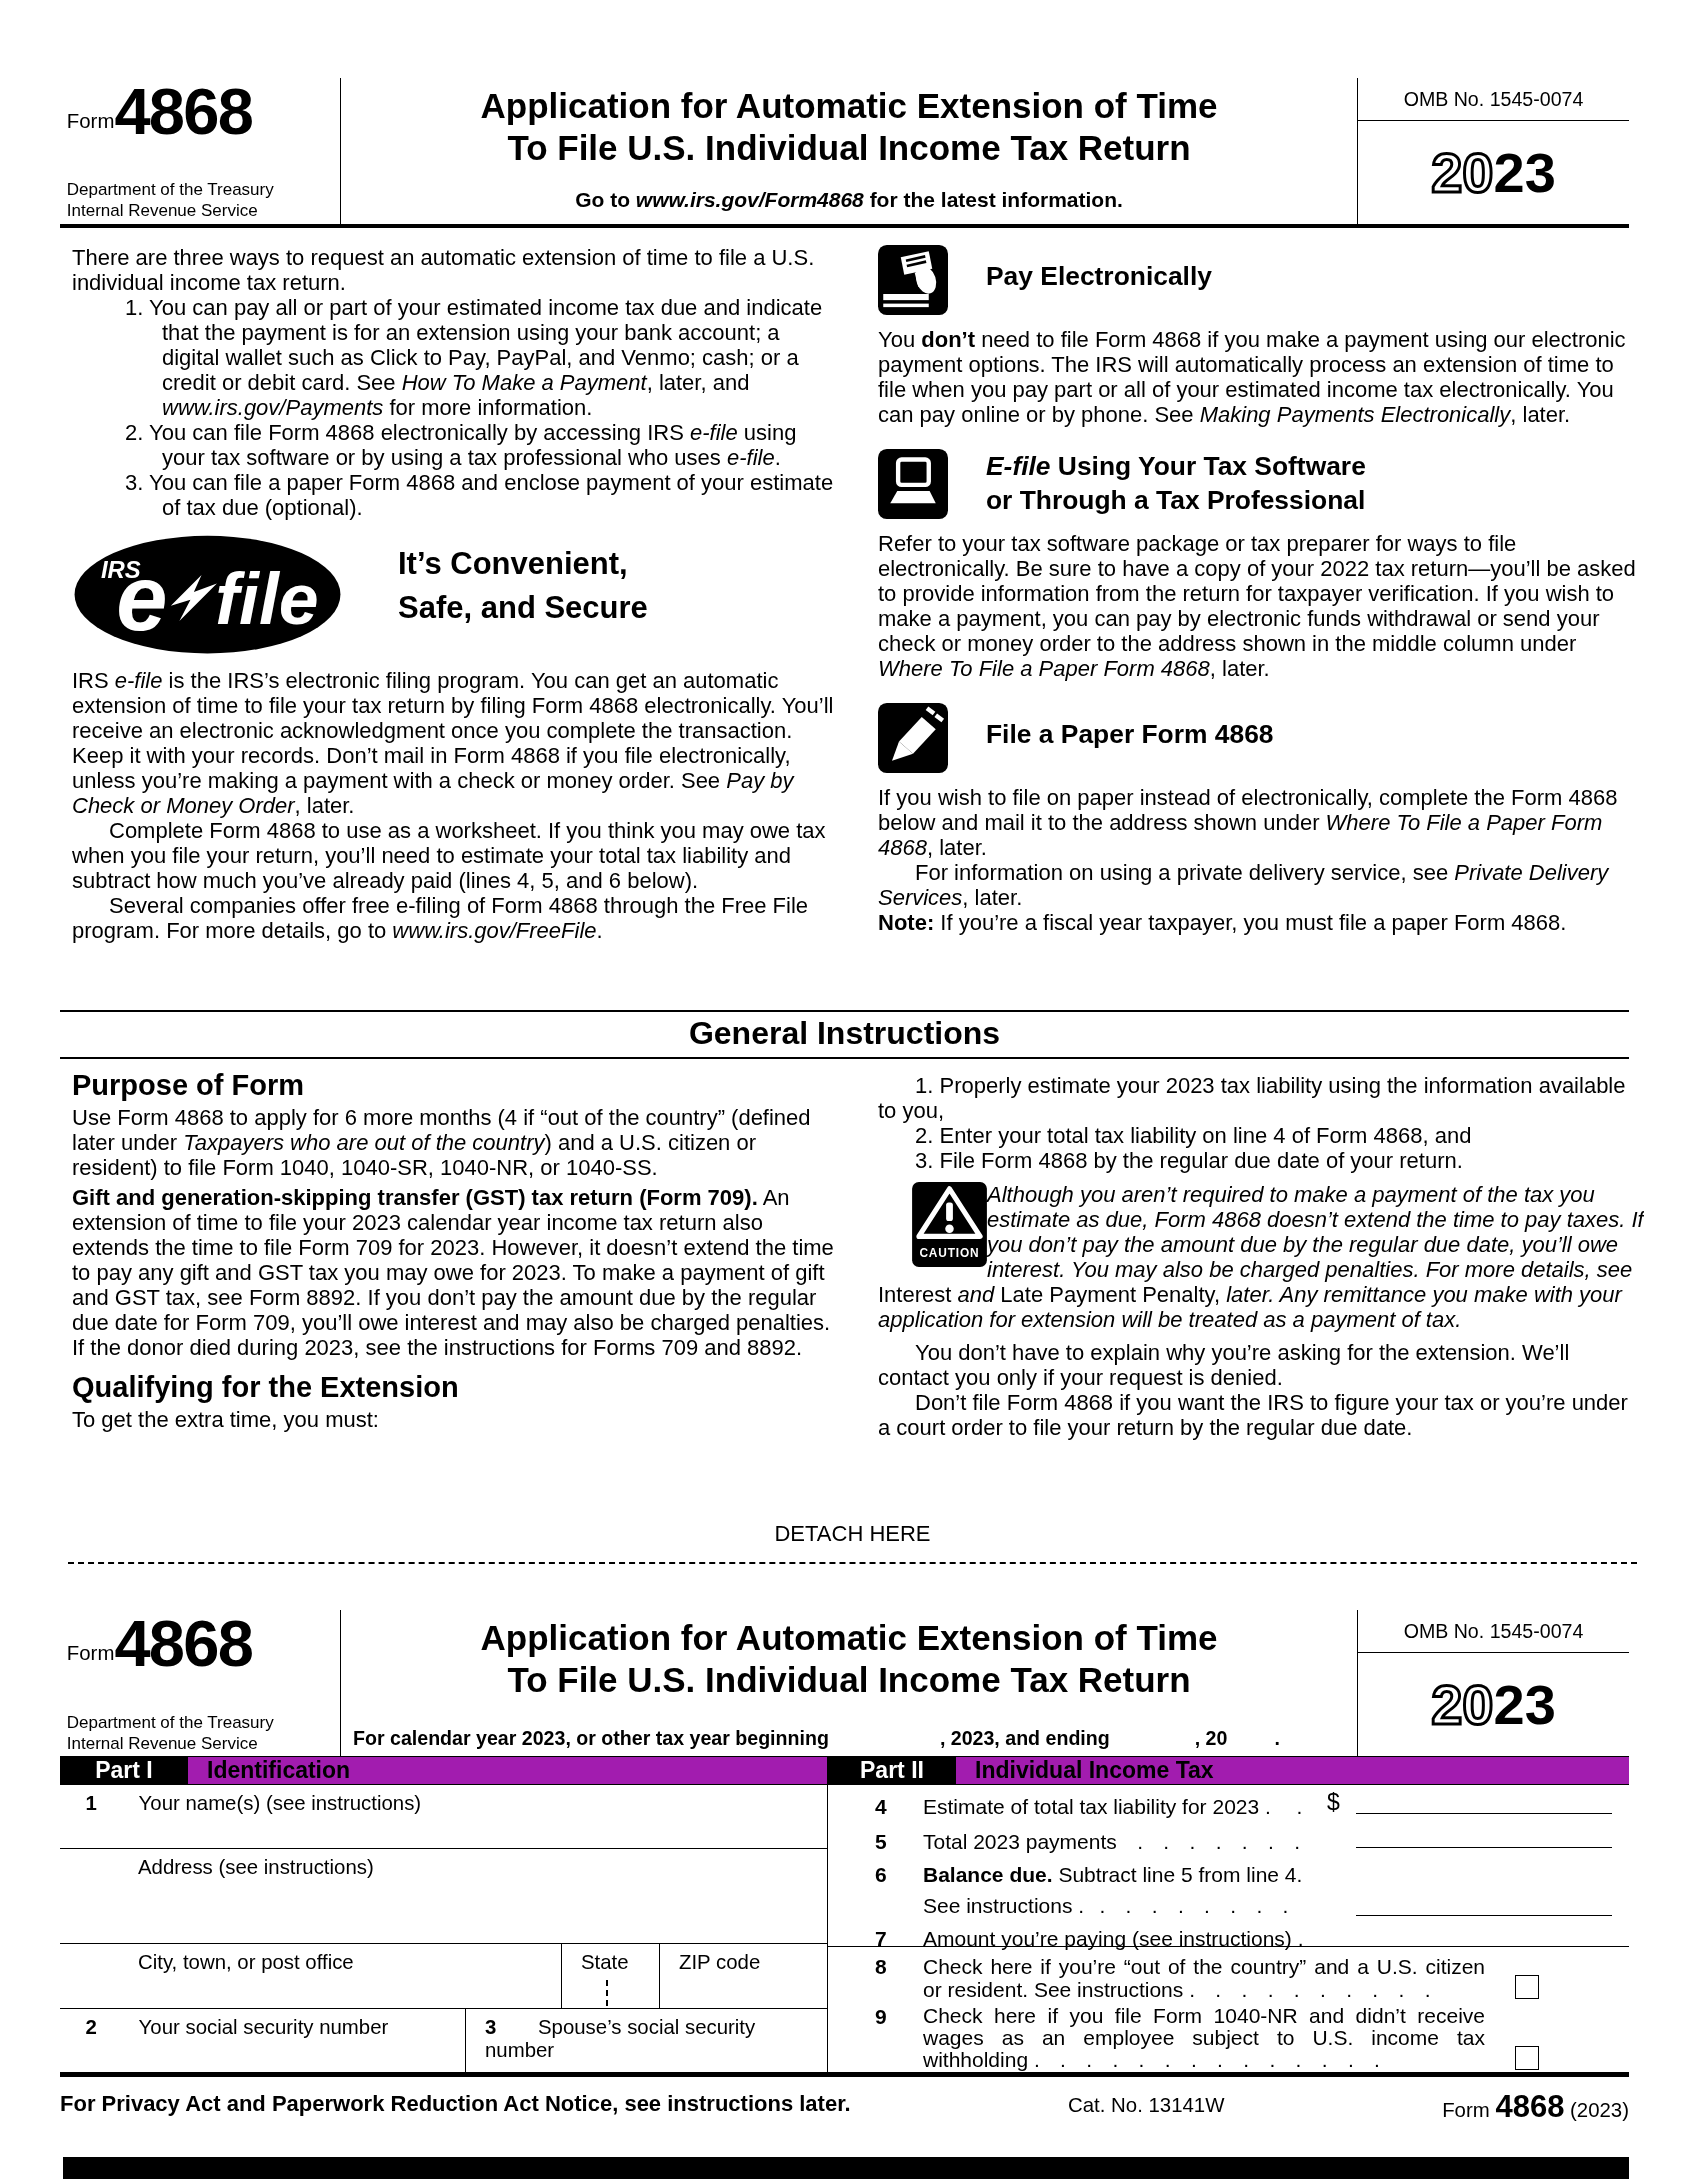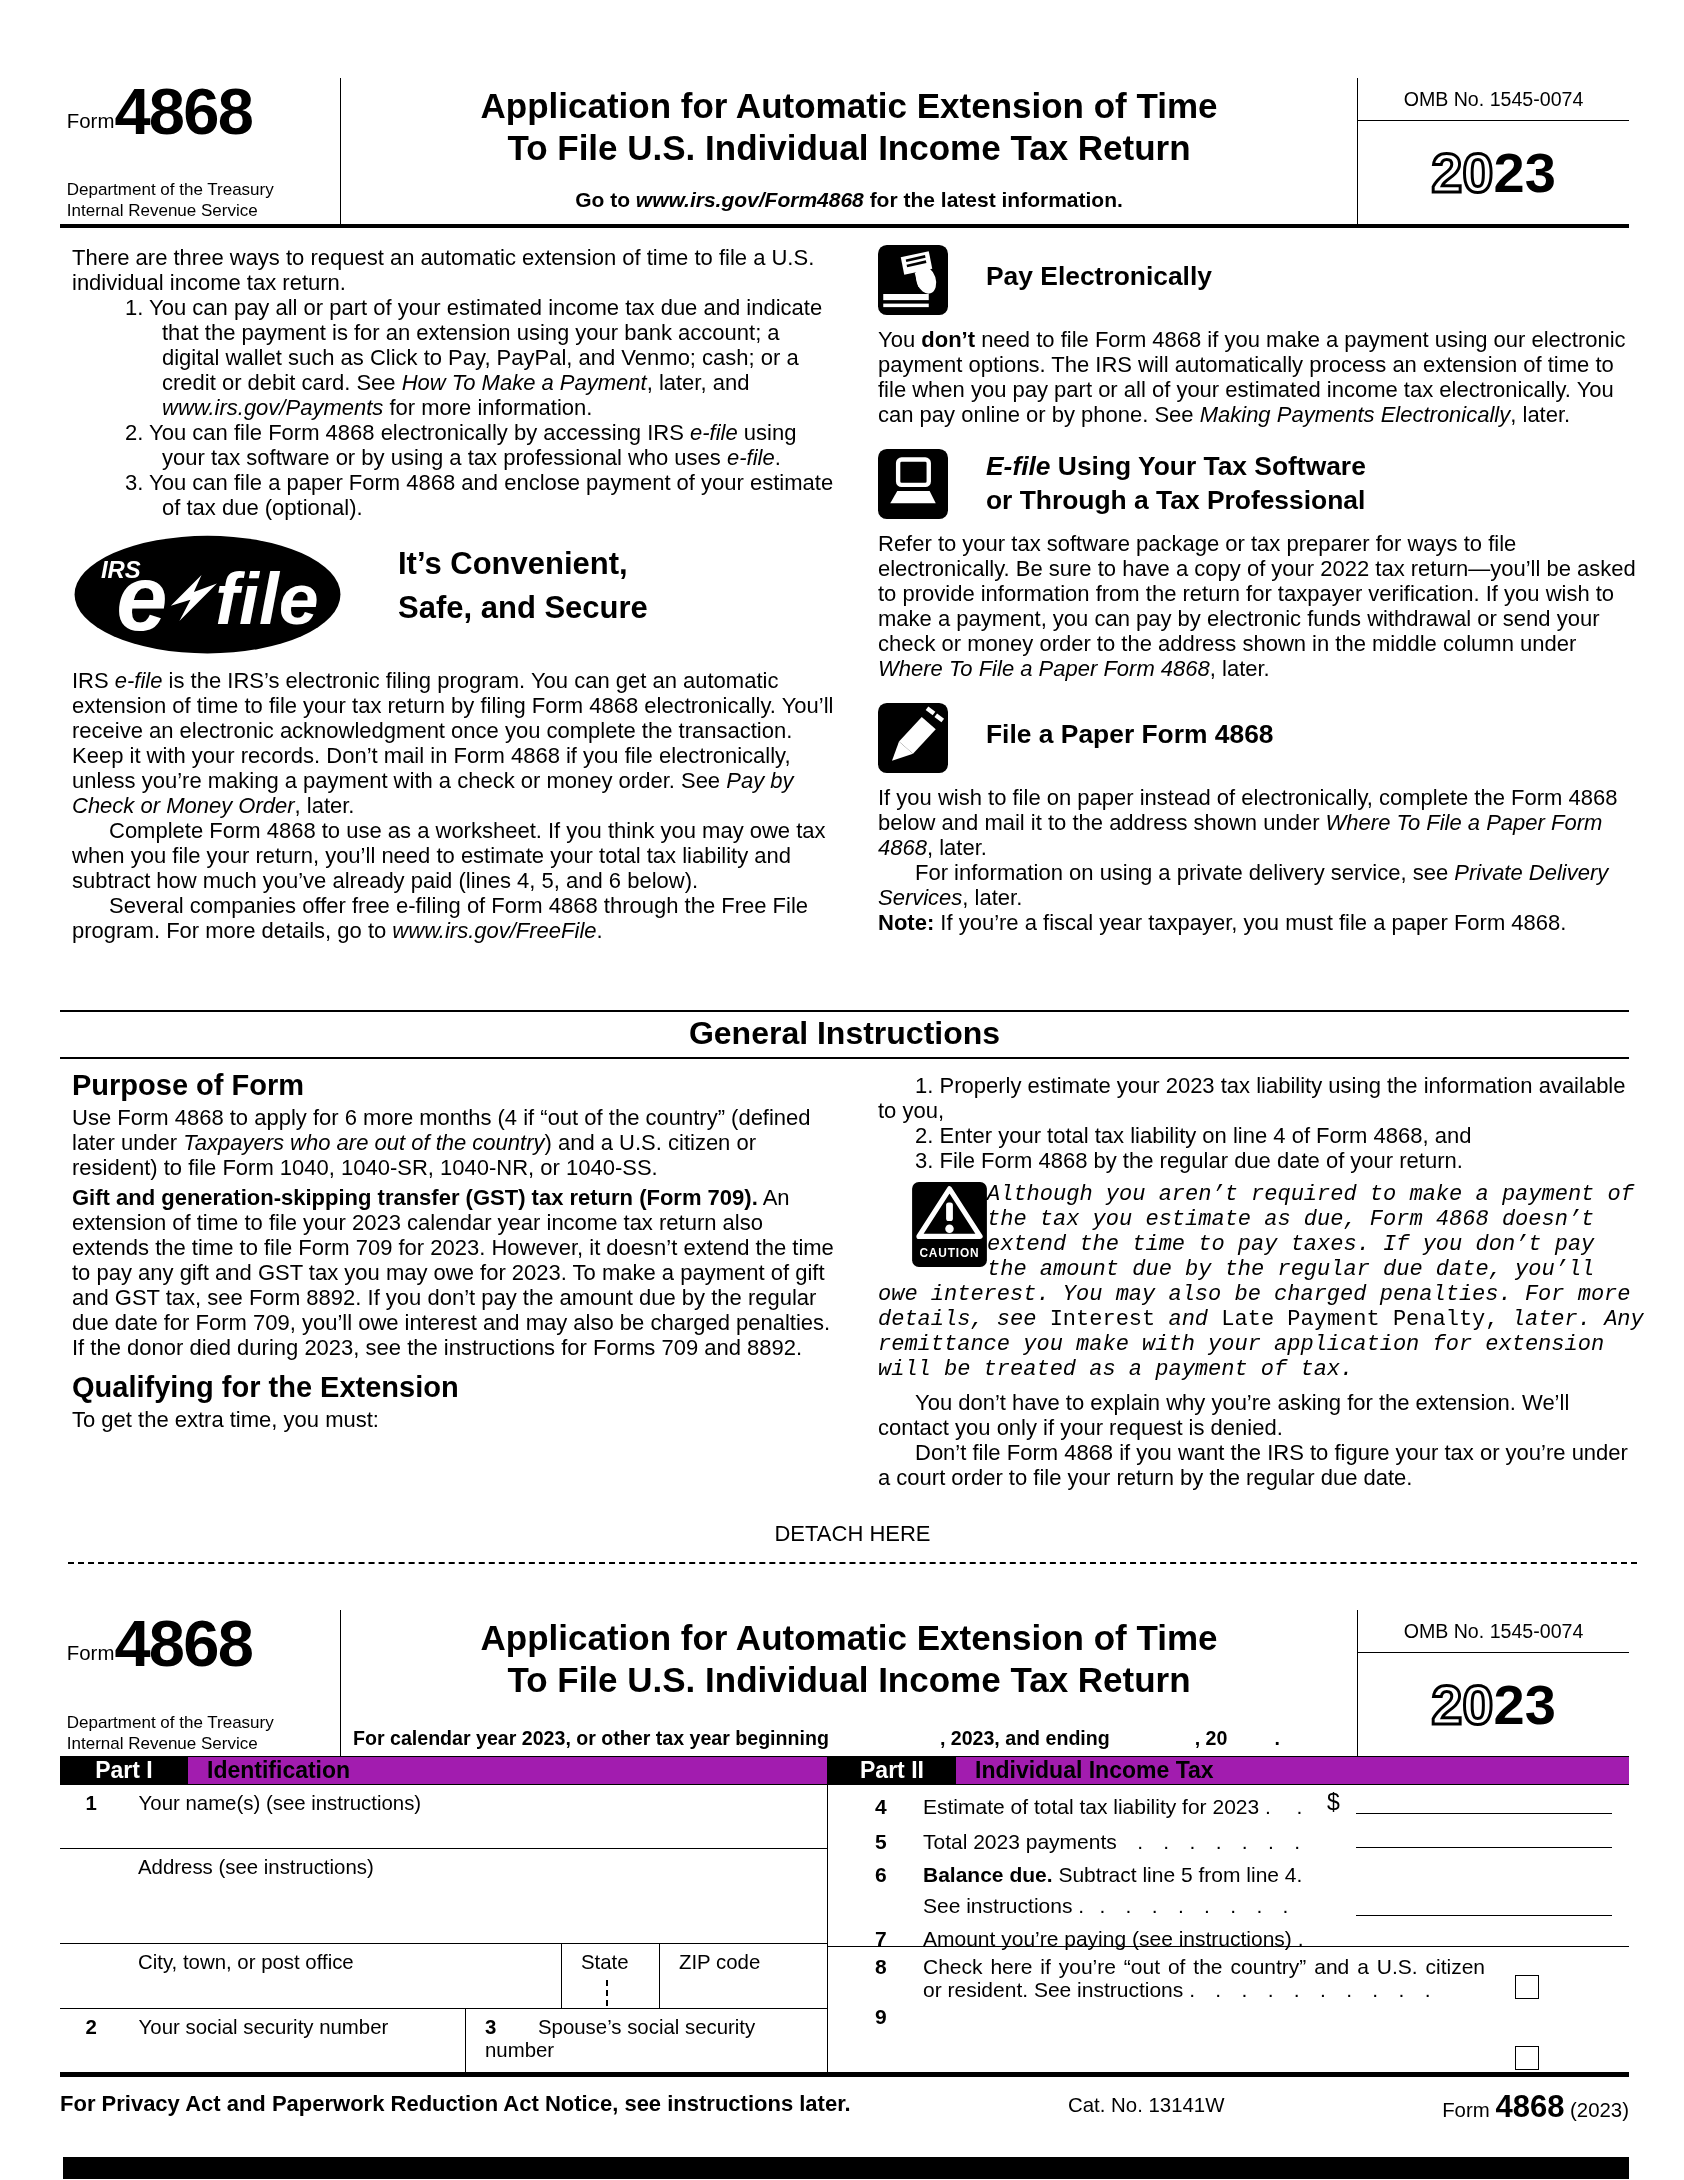--- a/index.html
+++ b/index.html
@@ -48,21 +48,21 @@
   .h-text.one{margin-top:13.6px;}
 
   .gi-band{position:absolute;top:1010px;left:60px;width:1569px;border-top:2.6px solid #000;
            border-bottom:2.6px solid #000;padding:2.6px 0 5.1px;box-sizing:border-box;}
   .gi-band h1{margin:0;text-align:center;font-size:32px;font-weight:bold;}
   .gi-h2{font-size:29px;font-weight:bold;margin:0 0 6.8px;}
   .gi-h2.second{margin-top:15.3px;}
 
   .caution{margin:8.5px 0 8.5px;}
   .caution-box{float:left;width:109px;height:85px;text-align:right;}
-  .caution p{font-style:italic;font-family:Liberation Mono, monospace;}
+  .caution p{font-style:italic;}
   .rom{font-style:normal;}
 
   .detach{position:absolute;top:1521px;left:68px;width:1569px;text-align:center;font-size:22px;}
   .detach-line{margin-top:15.3px;border-top:2.6px dashed #000;height:0;}
 
   
   .form-body{position:absolute;top:1756px;left:60px;width:1569px;height:321px;display:flex;
              border-top:1.7px solid #000;border-bottom:5.1px solid #000;box-sizing:border-box;}
   .part1{width:767px;display:flex;flex-direction:column;box-sizing:border-box;}
   .part2{flex:1;border-left:1.7px solid #000;position:relative;box-sizing:border-box;overflow:hidden;}
@@ -320,20 +320,21 @@
 
       <span class="p2-num" style="left:47px;top:170px">7</span>
       <span class="p2-text" style="left:95px;top:170px">Amount you’re paying (see instructions) .</span>
       <span class="p2-rule"></span>
 
       <span class="p2-num" style="left:47px;top:198px">8</span>
       <span class="p2-text" style="left:95px;top:198px;width:562px;text-align:justify;display:block"><span>Check here if you’re “out of the country” and a U.S. citizen or resident. See instructions</span> <span class="dots">. . . . . . . . . .</span></span>
       <span class="checkbox" style="left:687px;top:218px"></span>
 
       <span class="p2-num" style="left:47px;top:248px">9</span>
+      <span class="p2-text" style="left:95px;top:248px;width:562px;text-align:justify;display:block;line-height:22px"><span>Check here if you file Form 1040-NR and didn’t receive wages as an employee subject to U.S. income tax withholding</span> <span class="dots">. . . . . . . . . . . . . .</span></span>
       <span class="checkbox" style="left:687px;top:289px"></span>
     </div>
   </section>
 
   <footer class="page-footer">
     <div class="privacy">For Privacy Act and Paperwork Reduction Act Notice, see instructions later.</div>
     <div class="catno">Cat. No. 13141W</div>
     <div class="formid">
       <span>Form</span>
       <span class="big">4868</span>

